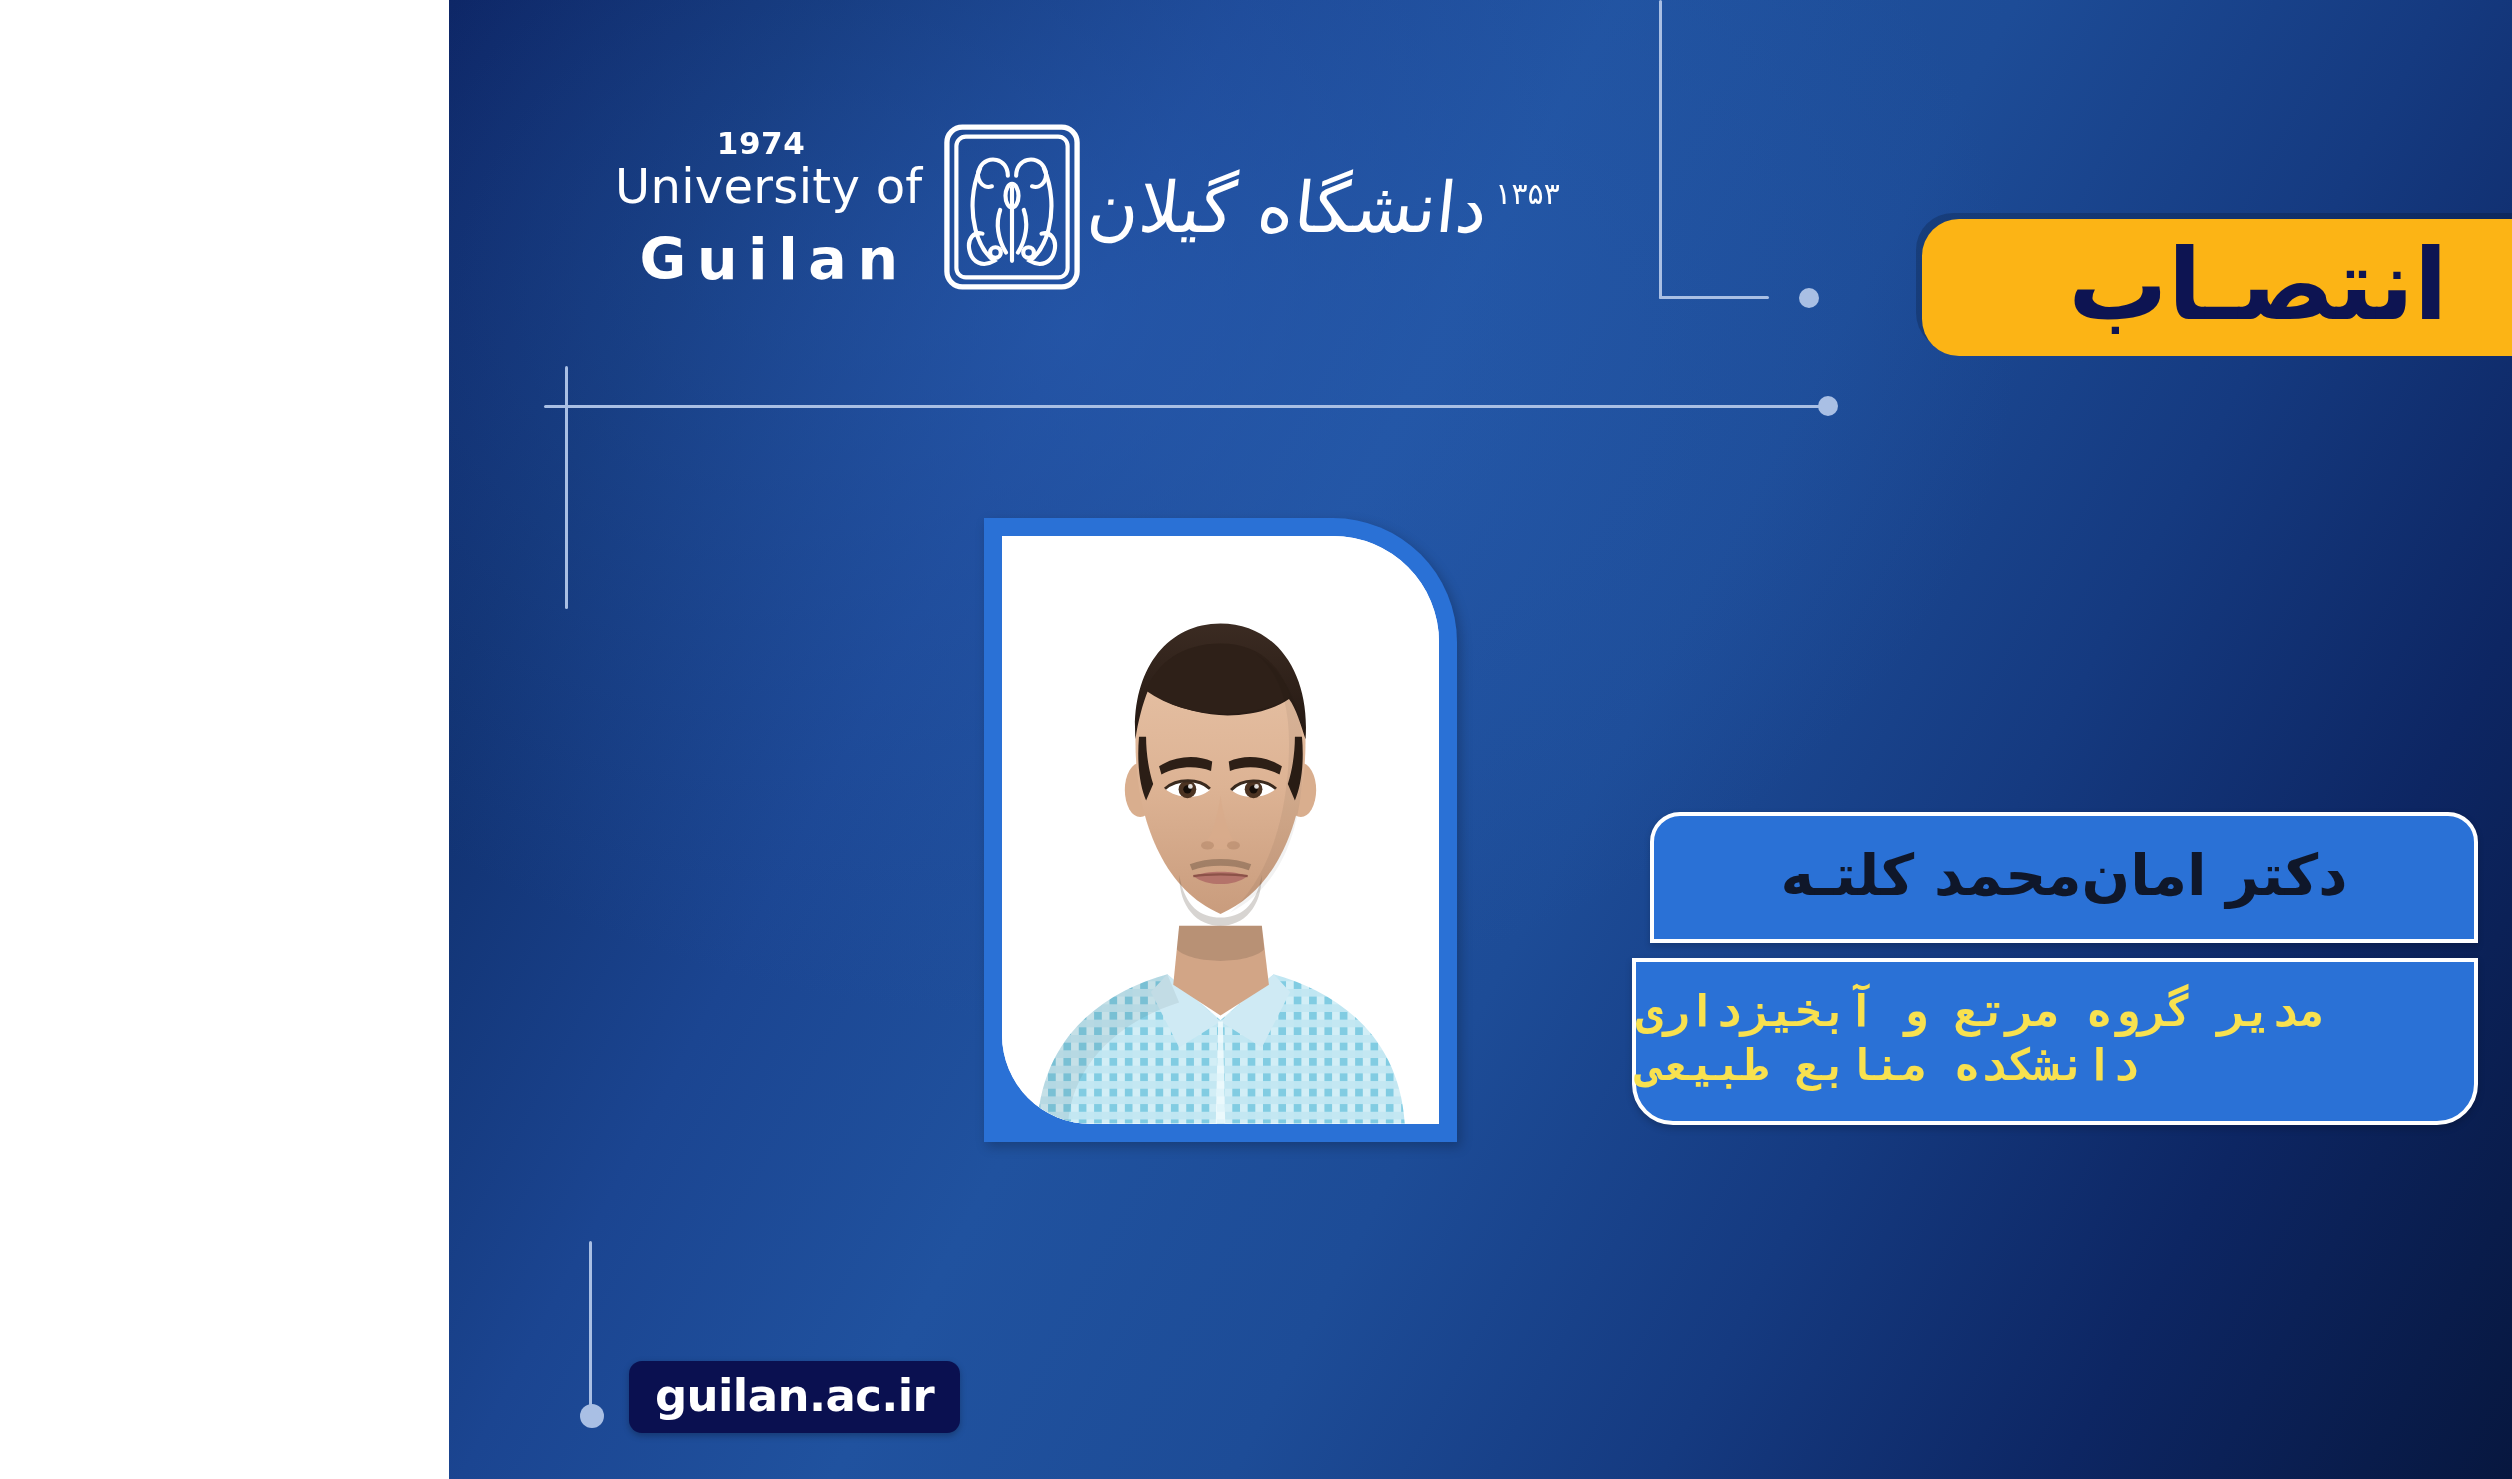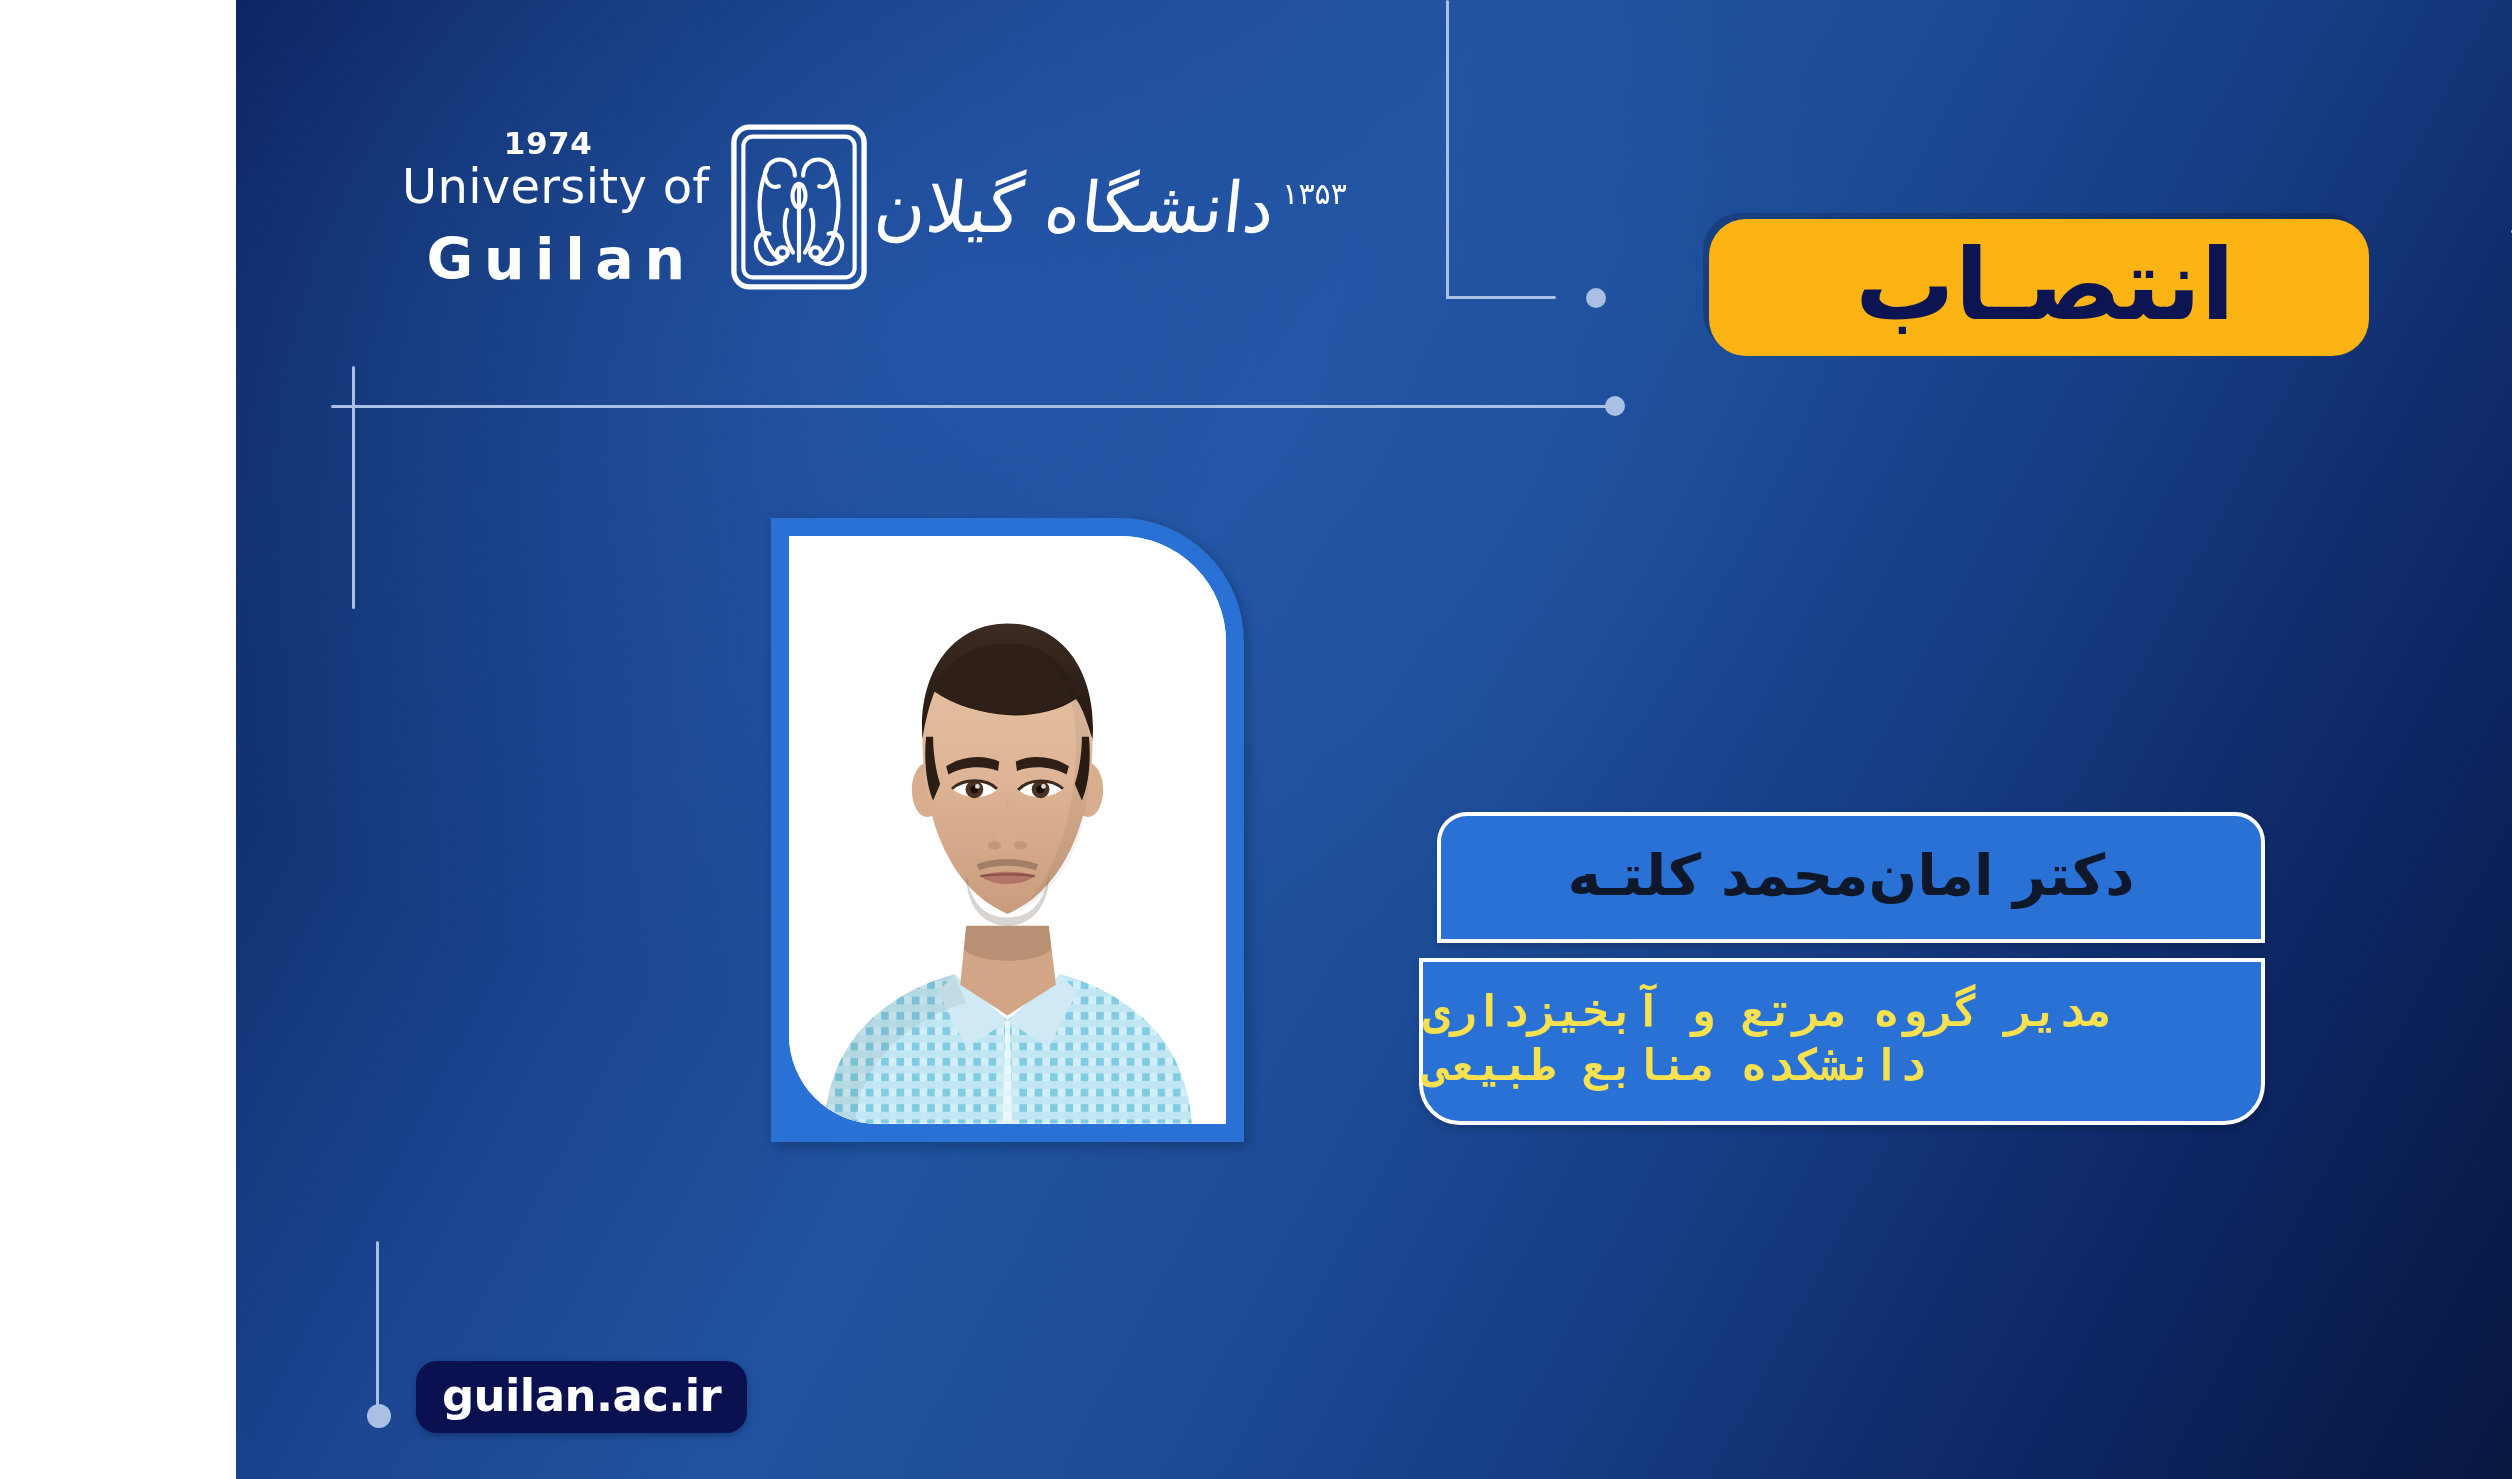--- a/index.html
+++ b/index.html
@@ -7,21 +7,21 @@
 
   html, body {
     width:2512px; height:1479px;
     overflow:hidden;
     font-family:"DejaVu Sans","Liberation Sans",sans-serif;
   }
 
   
   .stage{
     position:relative;
-    width:2276px; height:1479px;
+    width:2063px; height:1479px;
     background:
       radial-gradient(ellipse 1538px 1124px at 30% 22%, rgba(42,95,180,.60) 0%, rgba(42,95,180,0) 62%),
       linear-gradient(118deg,
         #0a1f5c 0%,
         #10306e 13%,
         #1b4591 28%,
         #20529f 41%,
         #1d4c97 55%,
         #153a80 70%,
         #0d2663 84%,
@@ -161,21 +161,21 @@
     font-size:44px; font-weight:700;
     line-height:1.22; white-space:nowrap;
   }
 
   
   .site-badge{
     position:absolute;
     left:180px; top:1361px;
     padding:12px 26px 15.4px 26px;
     background:#0a1050;
-    border-radius:21px;
+    border-radius:13px;
     box-shadow:0 2.4px 6px rgba(0,0,0,.25);
     direction:ltr;
   }
   .site-badge .txt{
     color:#ffffff;
     font-size:45px; font-weight:700;
     line-height:1; letter-spacing:-0.6px;
   }
 </style>
 </head>

